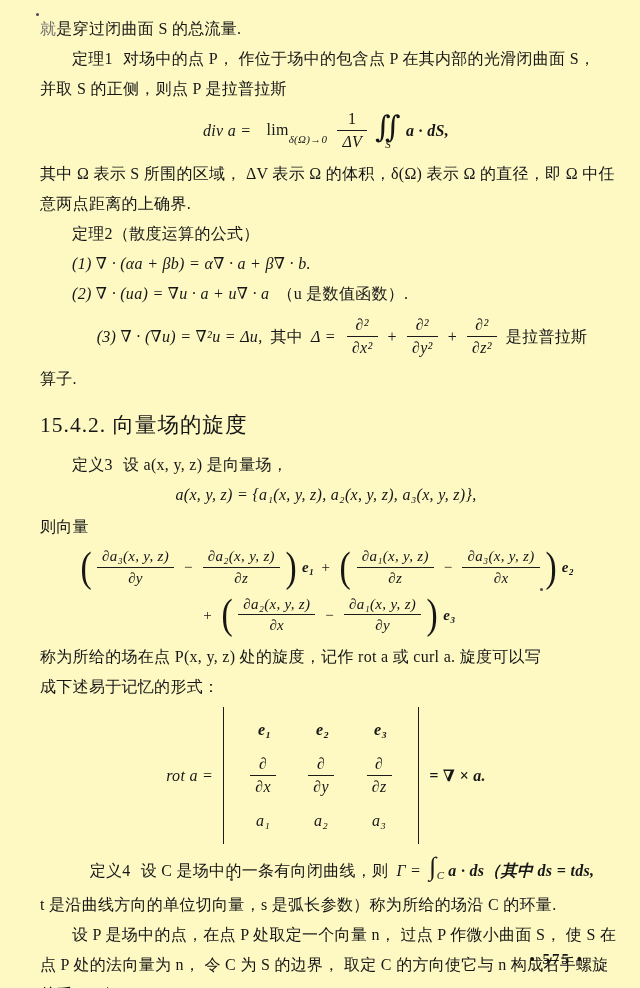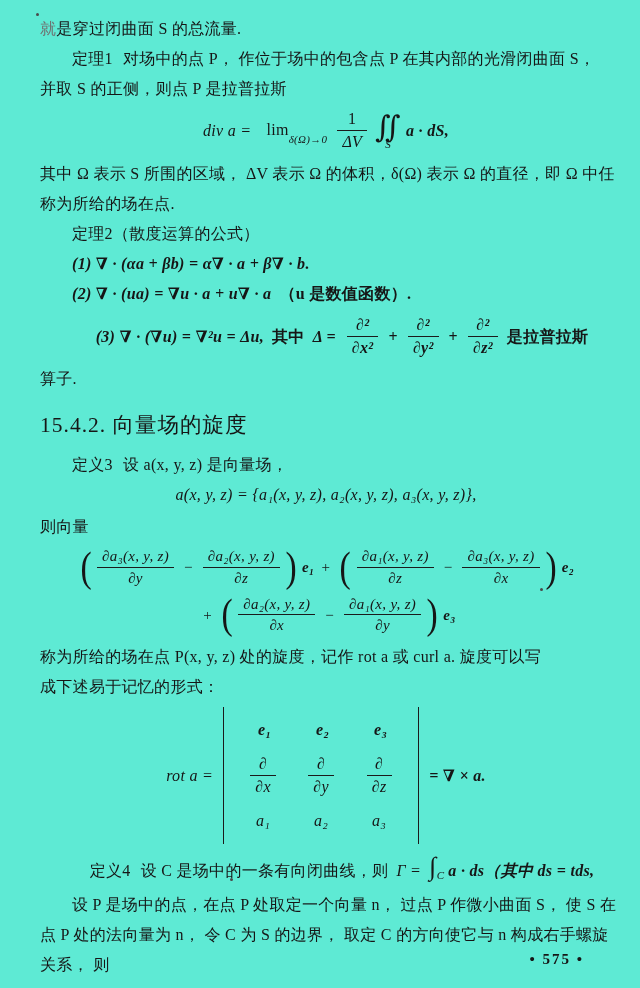--- a/index.html
+++ b/index.html
@@ -1,18 +1,18 @@
 <!DOCTYPE html>
 <html><head>
 <meta charset="utf-8">
 <style>
   html,body { margin:0; padding:0; background:#d9d9d9; }
   .page {
     position:relative; width:640px; height:988px; margin:0 auto;
-    background:#5eead4; color:#161616; overflow:hidden;
+    background:#fef9c3; color:#161616; overflow:hidden;
     font-family:"Liberation Serif","DejaVu Serif",serif;
   }
   .content { position:absolute; left:40px; top:14px; width:572px; font-size:16px; line-height:30px; letter-spacing:0.3px; }
   .line { white-space:nowrap; }
   .indent { padding-left:32px; }
   .blabel { font-weight:normal; margin-right:10px; }
   .math { font-style:italic; }
   .bmath { font-style:italic; font-weight:bold; }
 
   .formula { display:flex; justify-content:center; align-items:center; margin:5px 0 7px; white-space:nowrap; }
@@ -35,21 +35,21 @@
   .bigp { font-size:42px; font-weight:300; line-height:0.7; margin:0 1px; transform:scaleX(0.8); }
   .op { margin:0 7px; }
   .evec { font-weight:bold; font-style:italic; margin-left:3px; }
 
   .det { display:inline-grid; grid-template-columns:repeat(3,58px); row-gap:9px; align-items:center; justify-items:center;
          border-left:1.5px solid #1b1b1b; border-right:1.5px solid #1b1b1b; padding:8px 10px; margin:0 10px; }
   .det .cell { text-align:center; }
 
   .sec-heading { font-size:21.5px; letter-spacing:1px; margin:16px 0 10px; white-space:nowrap; }
   .curl2 { margin-top:2px; }
-  .eqline { padding-left:32px;font-weight:bold; }
+  .eqline { padding-left:32px; }
   .gap-sm { margin-right:8px; }
   .pagenum { position:absolute; right:56px; bottom:20px; font-size:15px; font-weight:bold; letter-spacing:2px; }
   .speckle { position:absolute; background:#4a4a4a; border-radius:50%; }
   .sp1 { left:36px; top:13px; width:3px; height:3px; }
   .sp2 { left:540px; top:588px; width:3px; height:3px; }
   .sp3 { left:230px; top:878px; width:3px; height:3px; }
   .faded { color:#6f6f6f; }
 </style>
 </head>
 <body>
@@ -79,21 +79,21 @@
         <span class="fden math">ΔV</span>
       </span>
       <span class="iintwrap">
         <span class="iint">∬</span>
         <span class="iintsub math">S</span>
       </span>
       <span class="bmath">a · dS,</span>
     </div>
 
     <div class="line">其中 Ω 表示 S 所围的区域， ΔV 表示 Ω 的体积，δ(Ω) 表示 Ω 的直径，即 Ω 中任</div>
-    <div class="line">称为所给的场在点.</div>
+    <div class="line">意两点距离的上确界.</div>
 
     <div class="line indent">
       <span class="blabel" style="margin-right:0">定理2</span><span>（散度运算的公式）</span>
     </div>
     <div class="line eqline math">(1) ∇ · (αa + βb) = α∇ · a + β∇ · b.</div>
     <div class="line eqline">
       <span class="math gap-sm">(2) ∇ · (ua) = ∇u · a + u∇ · a</span><span>（u 是数值函数）.</span>
     </div>
     <div class="formula-inline eqline" style="margin:6px 0">
       <span class="math gap-sm">(3) ∇ · (∇u) = ∇²u = Δu,</span>
@@ -197,20 +197,21 @@
       <span class="bmath">= ∇ × a.</span>
     </div>
 
     <div class="formula-inline indent">
       <span class="blabel">定义4</span>
       <span class="gap-sm">设 C 是场中的一条有向闭曲线，则</span>
       <span class="math gap-sm">Γ =</span>
       <span><span class="inl-int">∫</span><span class="inl-intsub">C</span></span>
       <span class="bmath" style="margin-left:4px">a · ds（其中 ds = tds,</span>
     </div>
+    <div class="line">t 是沿曲线方向的单位切向量，s 是弧长参数）称为所给的场沿 C 的环量.</div>
     <div class="line indent">设 P 是场中的点，在点 P 处取定一个向量 n， 过点 P 作微小曲面 S， 使 S 在</div>
     <div class="line">点 P 处的法向量为 n， 令 C 为 S 的边界， 取定 C 的方向使它与 n 构成右手螺旋</div>
     <div class="line">关系， 则</div>
 
   </div>
 
   <div class="pagenum">• 575 •</div>
 </div>
 
 </body></html>

